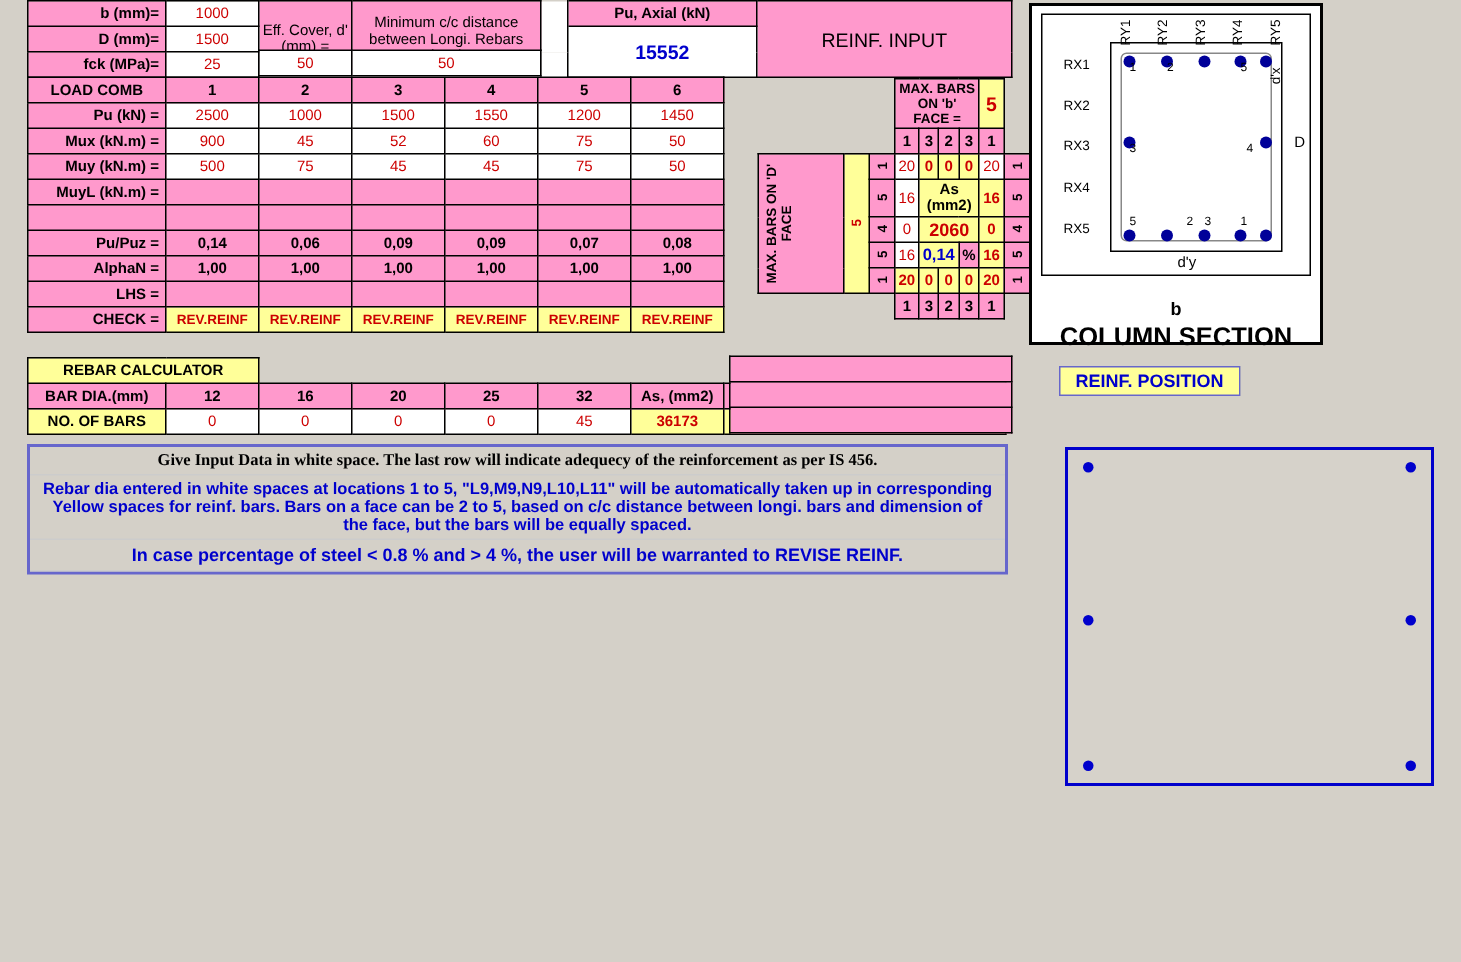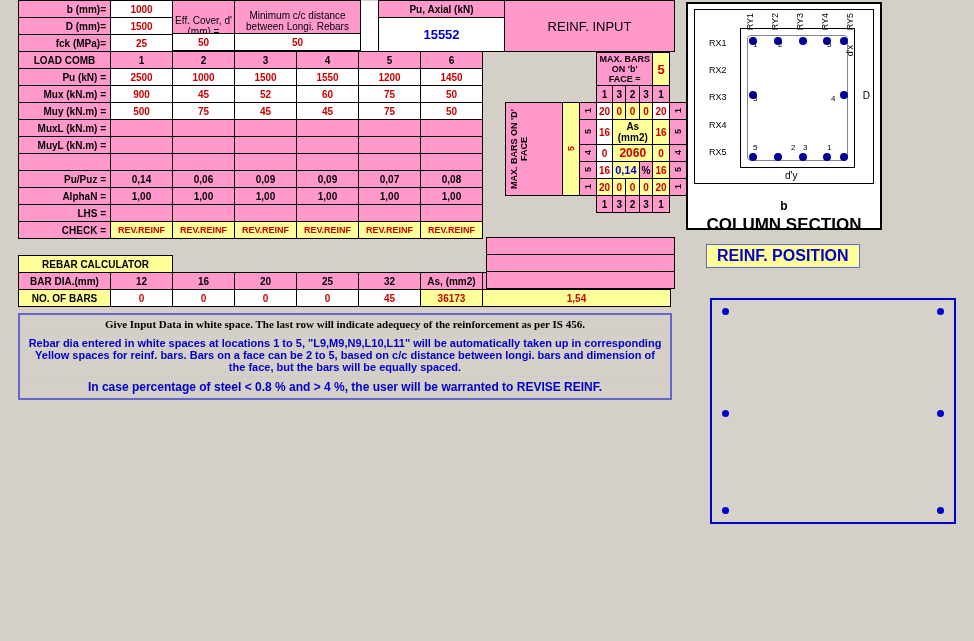--- a/index.html
+++ b/index.html
@@ -17,21 +17,21 @@
   td, th {
     border: 1px solid #000;
     text-align: center;
     vertical-align: middle;
     font-size: 10px;
     padding: 1px 2px;
     height: 17px;
   }
   .label-cell { background: #ff99cc; font-weight: bold; text-align: right; padding-right: 4px; color:#000; }
   .label-cell-c { background: #ff99cc; font-weight: normal; text-align: center; }
-  .white-cell { background: #fff; color: #cc0000; font-weight: bold; }
+  .white-cell { background: #fff; color: #cc0000; font-weight: normal; }
   .pink-cell { background: #ff99cc; color: #000; font-weight: bold; }
   .yellow-cell { background: #ffff99; color: #000; font-weight: bold; }
   .yellow-red { background: #ffff99; color: #cc0000; font-weight: bold; }
   .yellow-blue { background: #ffff99; color: #0000cc; font-weight: bold; }
   .hdr { background: #ff99cc; font-weight: bold; }
   .blue-title { background: #fff; color: #0000cc; font-weight: bold; font-size: 13px; }
   .vert { writing-mode: vertical-rl; transform: rotate(180deg); font-weight: bold; font-size:9px; padding:1px; }
   .rev { background: #ffff99; color: #cc0000; font-weight: bold; font-size: 9px; }
   .col-section-box {
     position: absolute;
@@ -63,21 +63,21 @@
   .ry-label { position:absolute; font-size:9px; top:3px; writing-mode:vertical-rl; transform:rotate(180deg);}
   .dim-label { position:absolute; font-size:10px; }
   .reinf-pos-btn {
     position: absolute;
     left: 706px; top: 244px;
     background: #ffff99;
     border: 1px solid #6666cc;
     color: #0000cc;
     font-weight: bold;
     padding: 2px 10px;
-    font-size: 16px;
+    font-size: 12px;
   }
   .reinf-pos-box {
     position: absolute;
     left: 710px; top: 298px;
     width: 246px; height: 226px;
     border: 2px solid #0000cc;
     background: rgba(255,255,255,0.05);
   }
   .rp-dot { position:absolute; width:7px; height:7px; background:#0000cc; border-radius:50%; }
   .info-box {
@@ -173,29 +173,20 @@
  <td class="white-cell">50</td>
 </tr>
 <tr>
           <td class="label-cell">Muy (kN.m) =</td>
  <td class="white-cell">500</td>
  <td class="white-cell">75</td>
  <td class="white-cell">45</td>
  <td class="white-cell">45</td>
  <td class="white-cell">75</td>
  <td class="white-cell">50</td>
-</tr>
-<tr>
-          <td class="label-cell">MuxL (kN.m) =</td>
- <td class="pink-cell"></td>
-          <td class="pink-cell"></td>
-          <td class="pink-cell"></td>
-          <td class="pink-cell"></td>
-          <td class="pink-cell"></td>
-          <td class="pink-cell"></td>
 </tr>
 <tr>
           <td class="label-cell">MuyL (kN.m) =</td>
  <td class="pink-cell"></td>
           <td class="pink-cell"></td>
           <td class="pink-cell"></td>
           <td class="pink-cell"></td>
           <td class="pink-cell"></td>
           <td class="pink-cell"></td>
 </tr>

